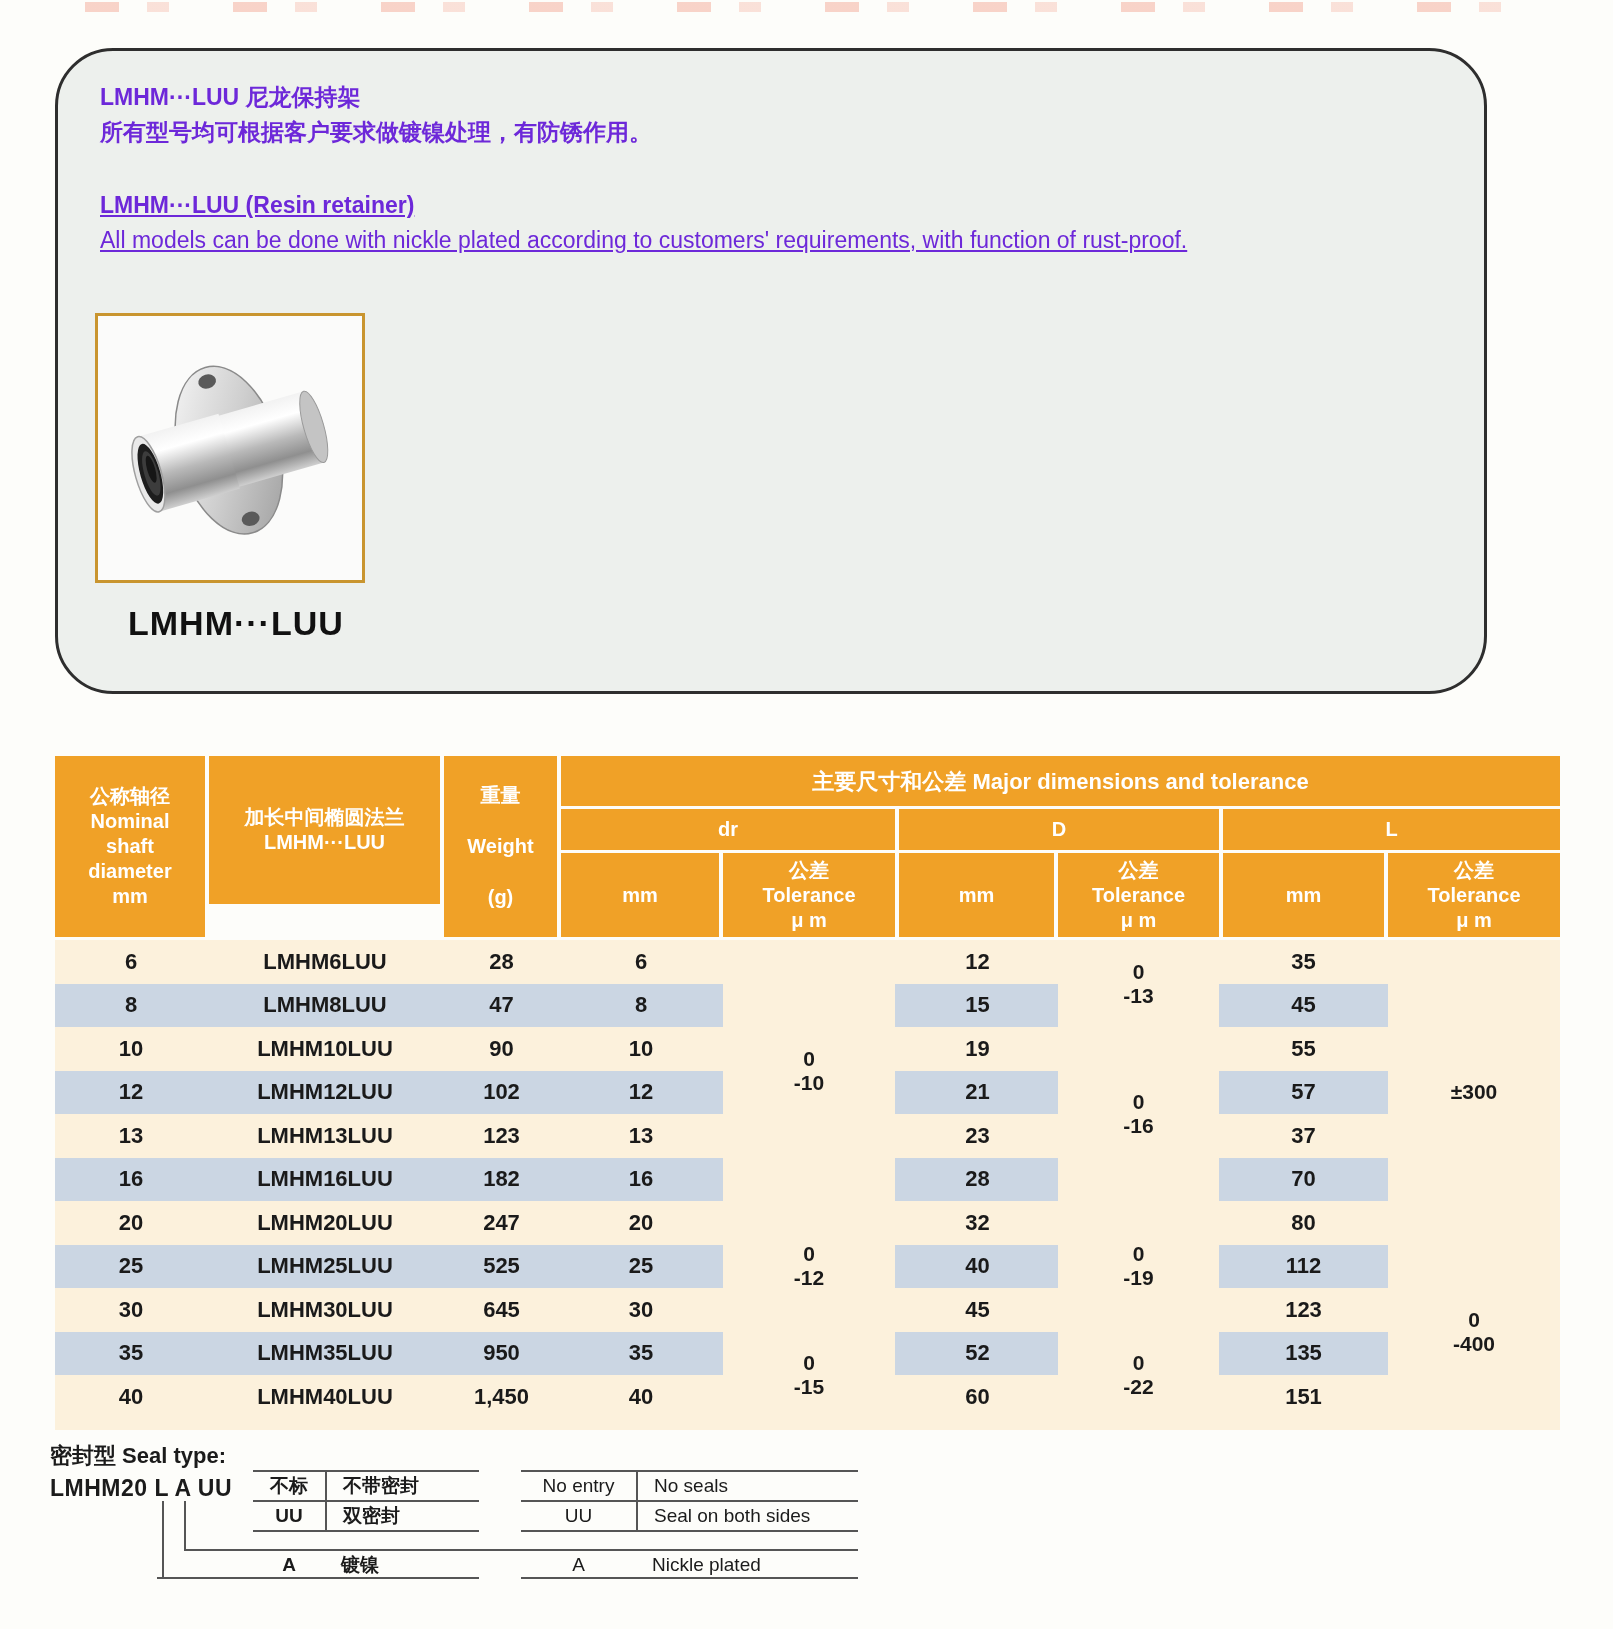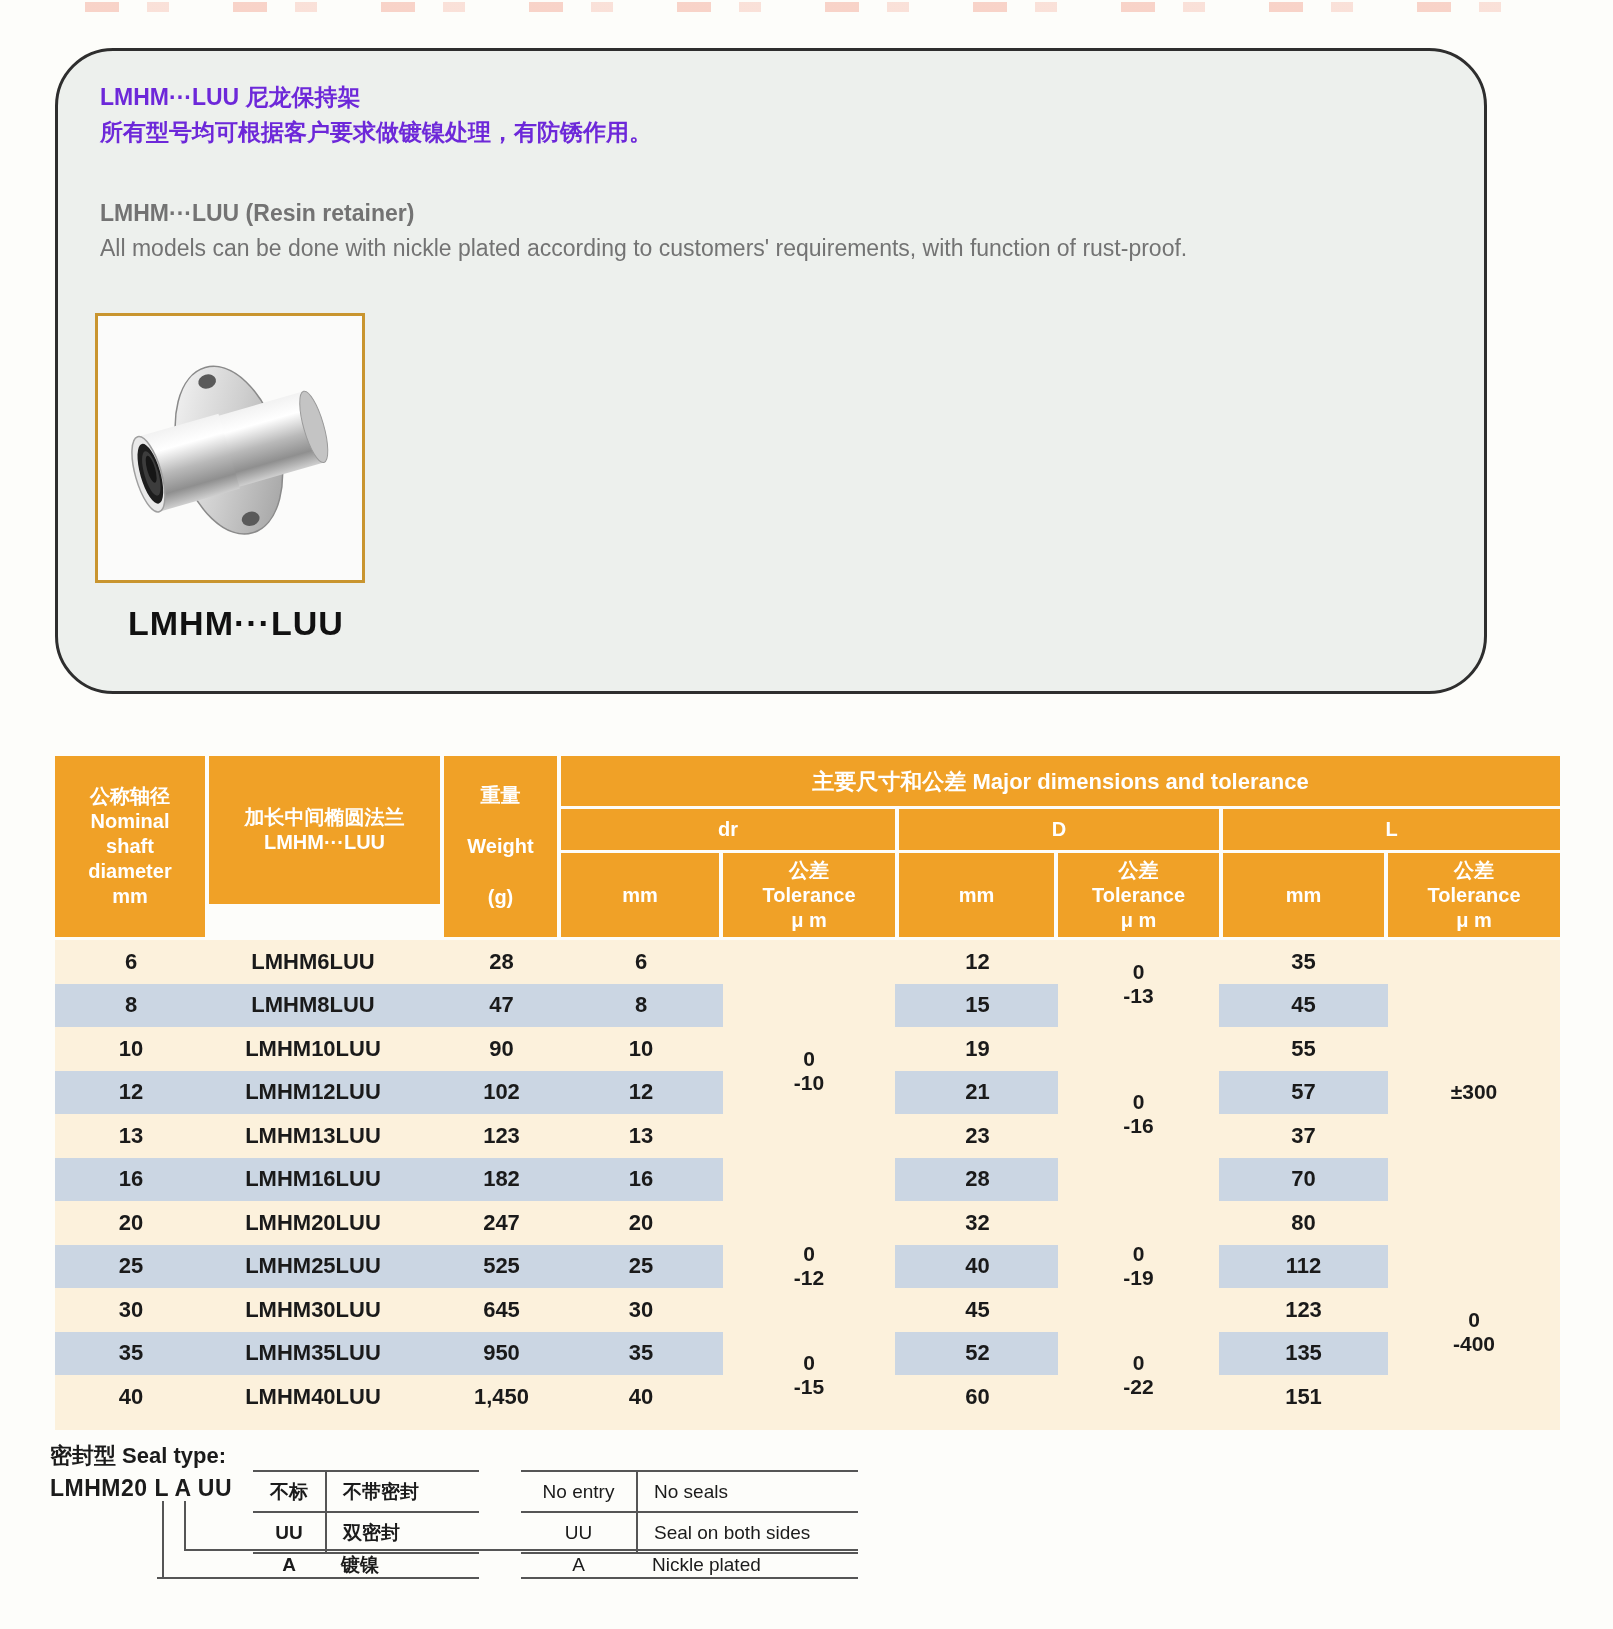--- a/index.html
+++ b/index.html
@@ -15,21 +15,21 @@
     background:repeating-linear-gradient(90deg,
       rgba(242,160,140,.45) 0 34px, transparent 34px 62px,
       rgba(242,160,140,.30) 62px 84px, transparent 84px 148px);
   }
   
   .intro-box{
     position:absolute;left:55px;top:48px;width:1426px;height:640px;
     background:#edf0ed;border:3px solid #2e2e2e;border-radius:58px;
   }
   .cn-block{position:absolute;left:100px;top:80px;font-size:23px;font-weight:700;line-height:35px;color:#6d28d9;}
-  .en-block{position:absolute;left:100px;top:196px;font-size:23px;font-weight:400;line-height:35px;color:#737373;}
+  .en-block{position:absolute;left:100px;top:188px;font-size:23px;font-weight:400;line-height:35px;color:#6d28d9;text-decoration:underline;}
   .photo-frame{
     position:absolute;left:95px;top:313px;width:264px;height:264px;
     border:3px solid #c9952f;background:#fbfbfa;
   }
   .product-title{position:absolute;left:128px;top:604px;font-size:34px;font-weight:700;letter-spacing:1px;color:#111;}
 
   
   .tbl{position:absolute;left:55px;top:756px;width:1505px;}
   .hcell{
     position:absolute;background:#f0a127;color:#fff;
@@ -48,21 +48,21 @@
     font-size:22px;font-weight:700;color:#1a1a1a;
   }
   .tgroup{
     display:flex;flex-direction:column;align-items:center;justify-content:center;
     font-size:21px;font-weight:700;color:#1a1a1a;line-height:24px;
   }
   
   .legend-label{position:absolute;left:50px;top:1441px;font-size:22px;font-weight:700;}
   .legend-code{position:absolute;left:50px;top:1475px;font-size:23px;font-weight:700;letter-spacing:.5px;}
   .mini-table{position:absolute;border-top:2px solid #555;border-bottom:2px solid #555;}
-  .mini-row{display:flex;height:39px;align-items:center;text-align:right;}
+  .mini-row{display:flex;height:28px;align-items:center;text-align:right;}
   .mini-row + .mini-row{border-top:2px solid #555;}
   .mini-c1{display:flex;align-items:center;justify-content:center;border-right:2px solid #555;height:100%;}
   .mini-c2{padding-left:16px;}
   .mini-table,.a-row{font-size:19px;}
   .cnw{font-weight:700;}
   .a-row{position:absolute;display:flex;align-items:center;height:26px;}
   .hline{position:absolute;height:2px;background:#555;}
   .vline{position:absolute;width:2px;background:#555;}
 </style>
 </head>
@@ -174,21 +174,21 @@
         <div class="dcell">10</div>
         <div class="dcell">12</div>
         <div class="dcell">13</div>
         <div class="dcell">16</div>
         <div class="dcell">20</div>
         <div class="dcell">25</div>
         <div class="dcell">30</div>
         <div class="dcell">35</div>
         <div class="dcell">40</div>
       </div>
-      <div class="dcol" style="left: 140px; width: 236px;">
+      <div class="dcol" style="left: 152px; width: 236px;">
         <div class="dcell">LMHM6LUU</div>
         <div class="dcell">LMHM8LUU</div>
         <div class="dcell">LMHM10LUU</div>
         <div class="dcell">LMHM12LUU</div>
         <div class="dcell">LMHM13LUU</div>
         <div class="dcell">LMHM16LUU</div>
         <div class="dcell">LMHM20LUU</div>
         <div class="dcell">LMHM25LUU</div>
         <div class="dcell">LMHM30LUU</div>
         <div class="dcell">LMHM35LUU</div>

